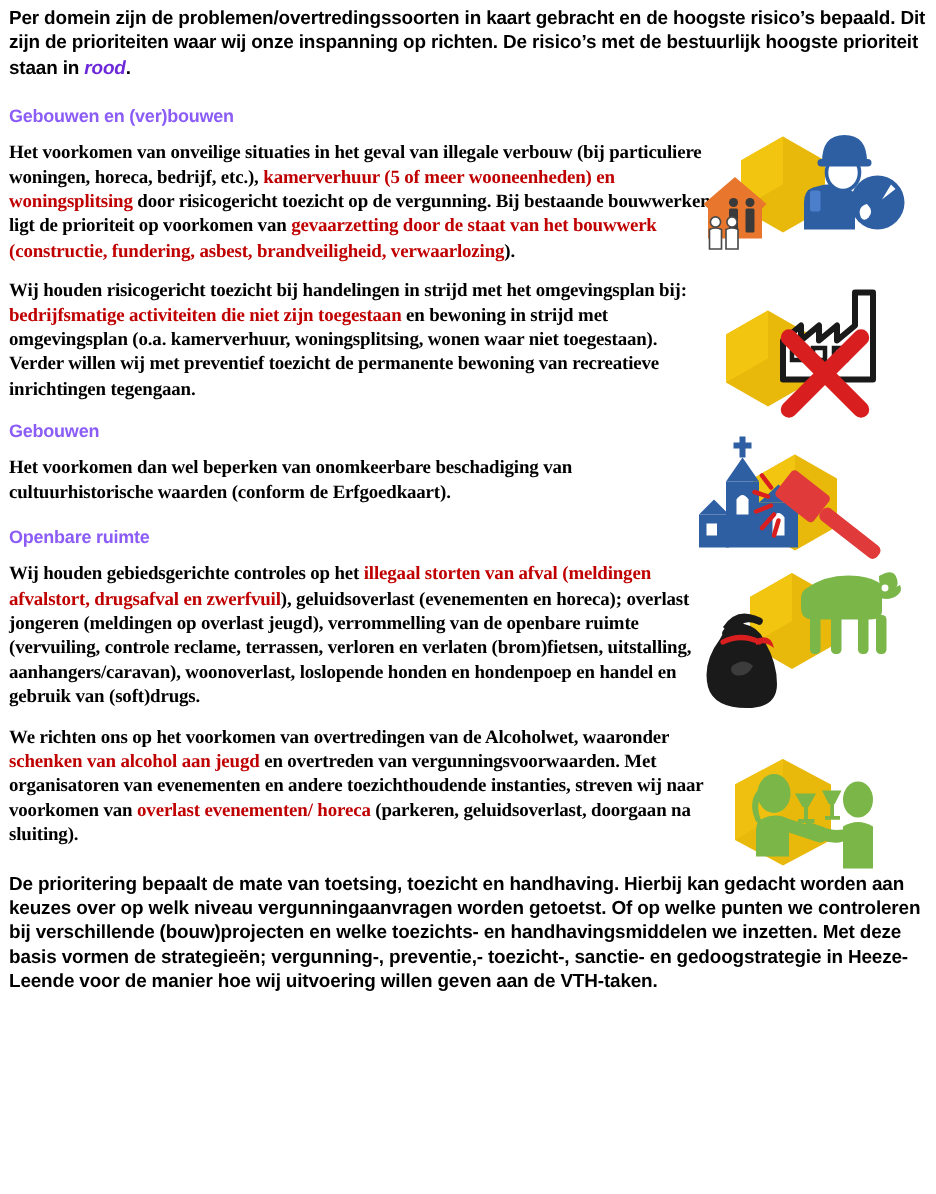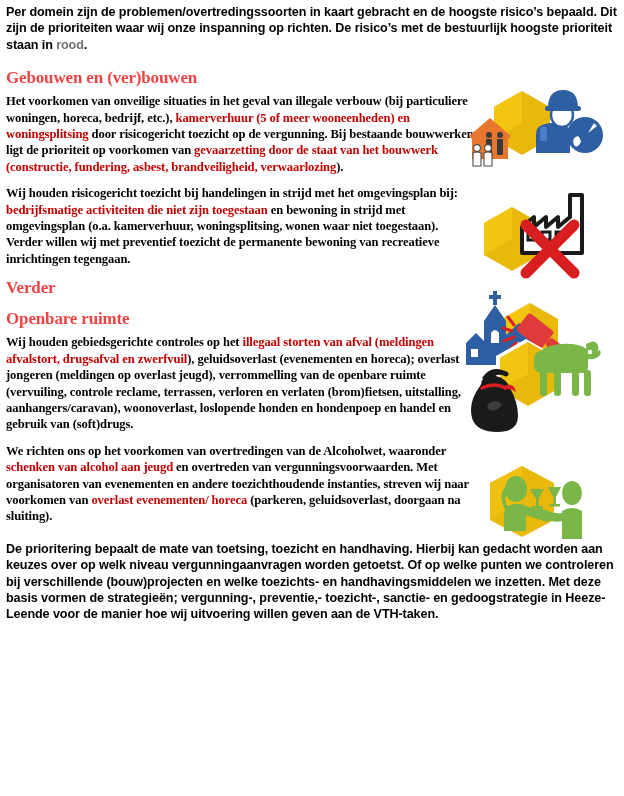--- a/index.html
+++ b/index.html
@@ -33,35 +33,34 @@
   }
   .intro {
     width: 612px;
     margin-bottom: 16px;
   }
   .outro {
     width: 614px;
     margin-top: 16px;
   }
   .red     { color: #C00000; }
-  .red-br  { color: #737373; }
+  .red-br  { color: #6d28d9; font-style: italic; }
 
   .section {
     position: relative;
     width: 100%;
     box-sizing: border-box;
   }
   .section-head {
-    color: #ef4444;
+    color: #8b5cf6;
     font-weight: bold;
-    font-size: 17px;
+    font-size: 12px;
     line-height: 17px;
     letter-spacing: -0.15px;
     margin: 0 0 7px 0;
-    font-family: Liberation Serif, serif;
   }
   .section-head .light {
     font-weight: bold;
   }
   .section-body {
     width: 470px;
     font-family: Liberation Serif, serif;
   }
 
   
@@ -156,21 +155,22 @@
 
         <g stroke="#D81E1E" stroke-width="11" stroke-linecap="round">
           <line x1="62" y1="38" x2="110" y2="86"></line>
           <line x1="110" y1="38" x2="62" y2="86"></line>
         </g>
       </svg>
     </div>
   </div>
 
   <div class="section sec-erfgoed">
-    <h3 class="section-head">Verder</h3>
+    <h3 class="section-head">Gebouwen</h3>
+    <p class="para section-body"><span>Het voorkomen dan wel beperken van onomkeerbare beschadiging van cultuurhistorische waarden (conform de Erfgoedkaart).</span></p>
 
     <div class="icon-plate ip-erfgoed">
       <svg width="140" height="112" viewBox="0 0 140 112" xmlns="http://www.w3.org/2000/svg">
         <polygon points="34,44 64,27 94,44 94,78 64,95 34,78" fill="#ffffff"></polygon>
         <polygon points="38,46 66,30 94,46 94,78 66,94 38,78" fill="#E8B80B"></polygon>
         <polygon points="38,46 66,30 66,62 38,78" fill="#F2C511"></polygon>
 
         <g fill="#2E5FA3">
           <rect x="20" y="48" width="22" height="44"></rect>
           <path d="M20,48 L31,32 L42,48 Z"></path>

